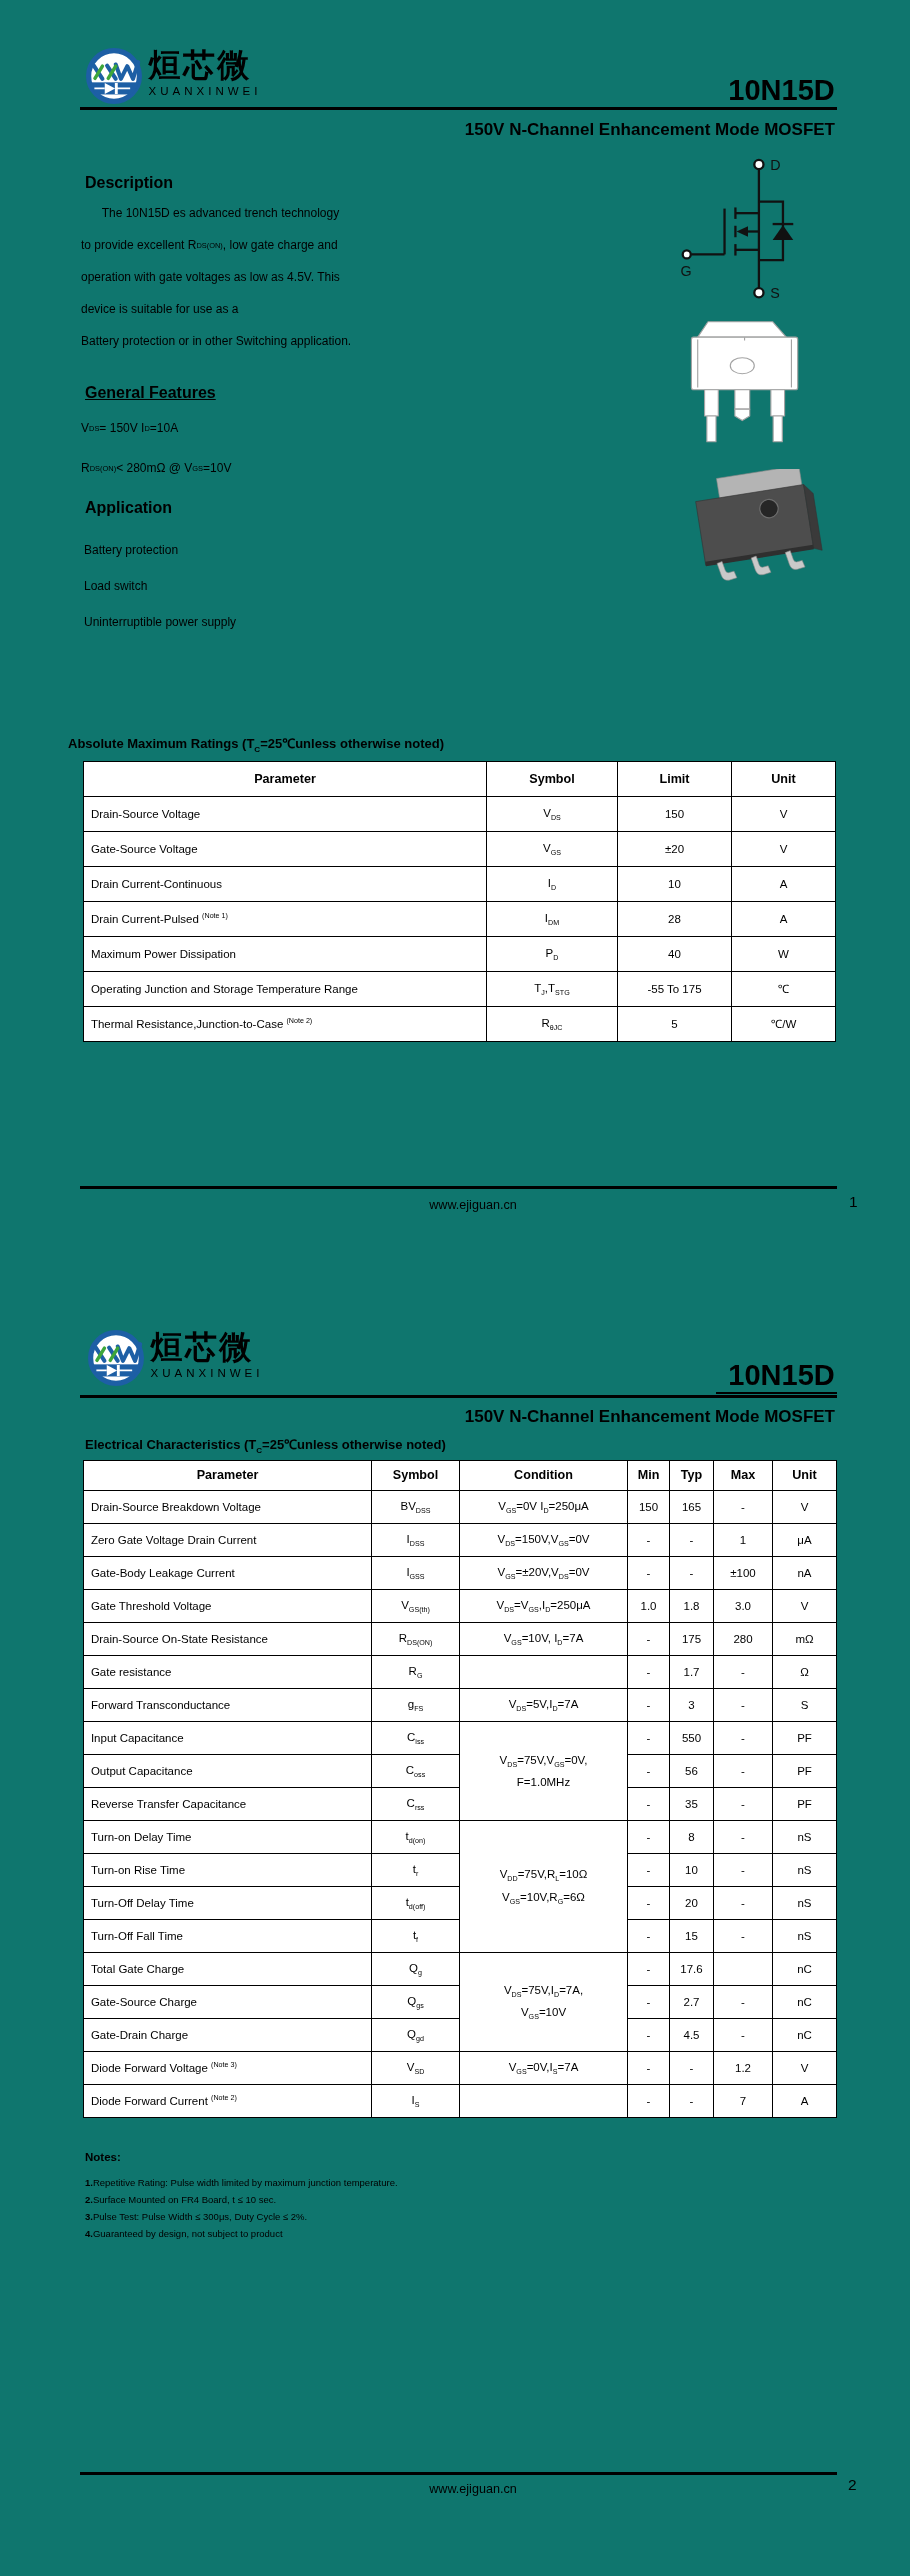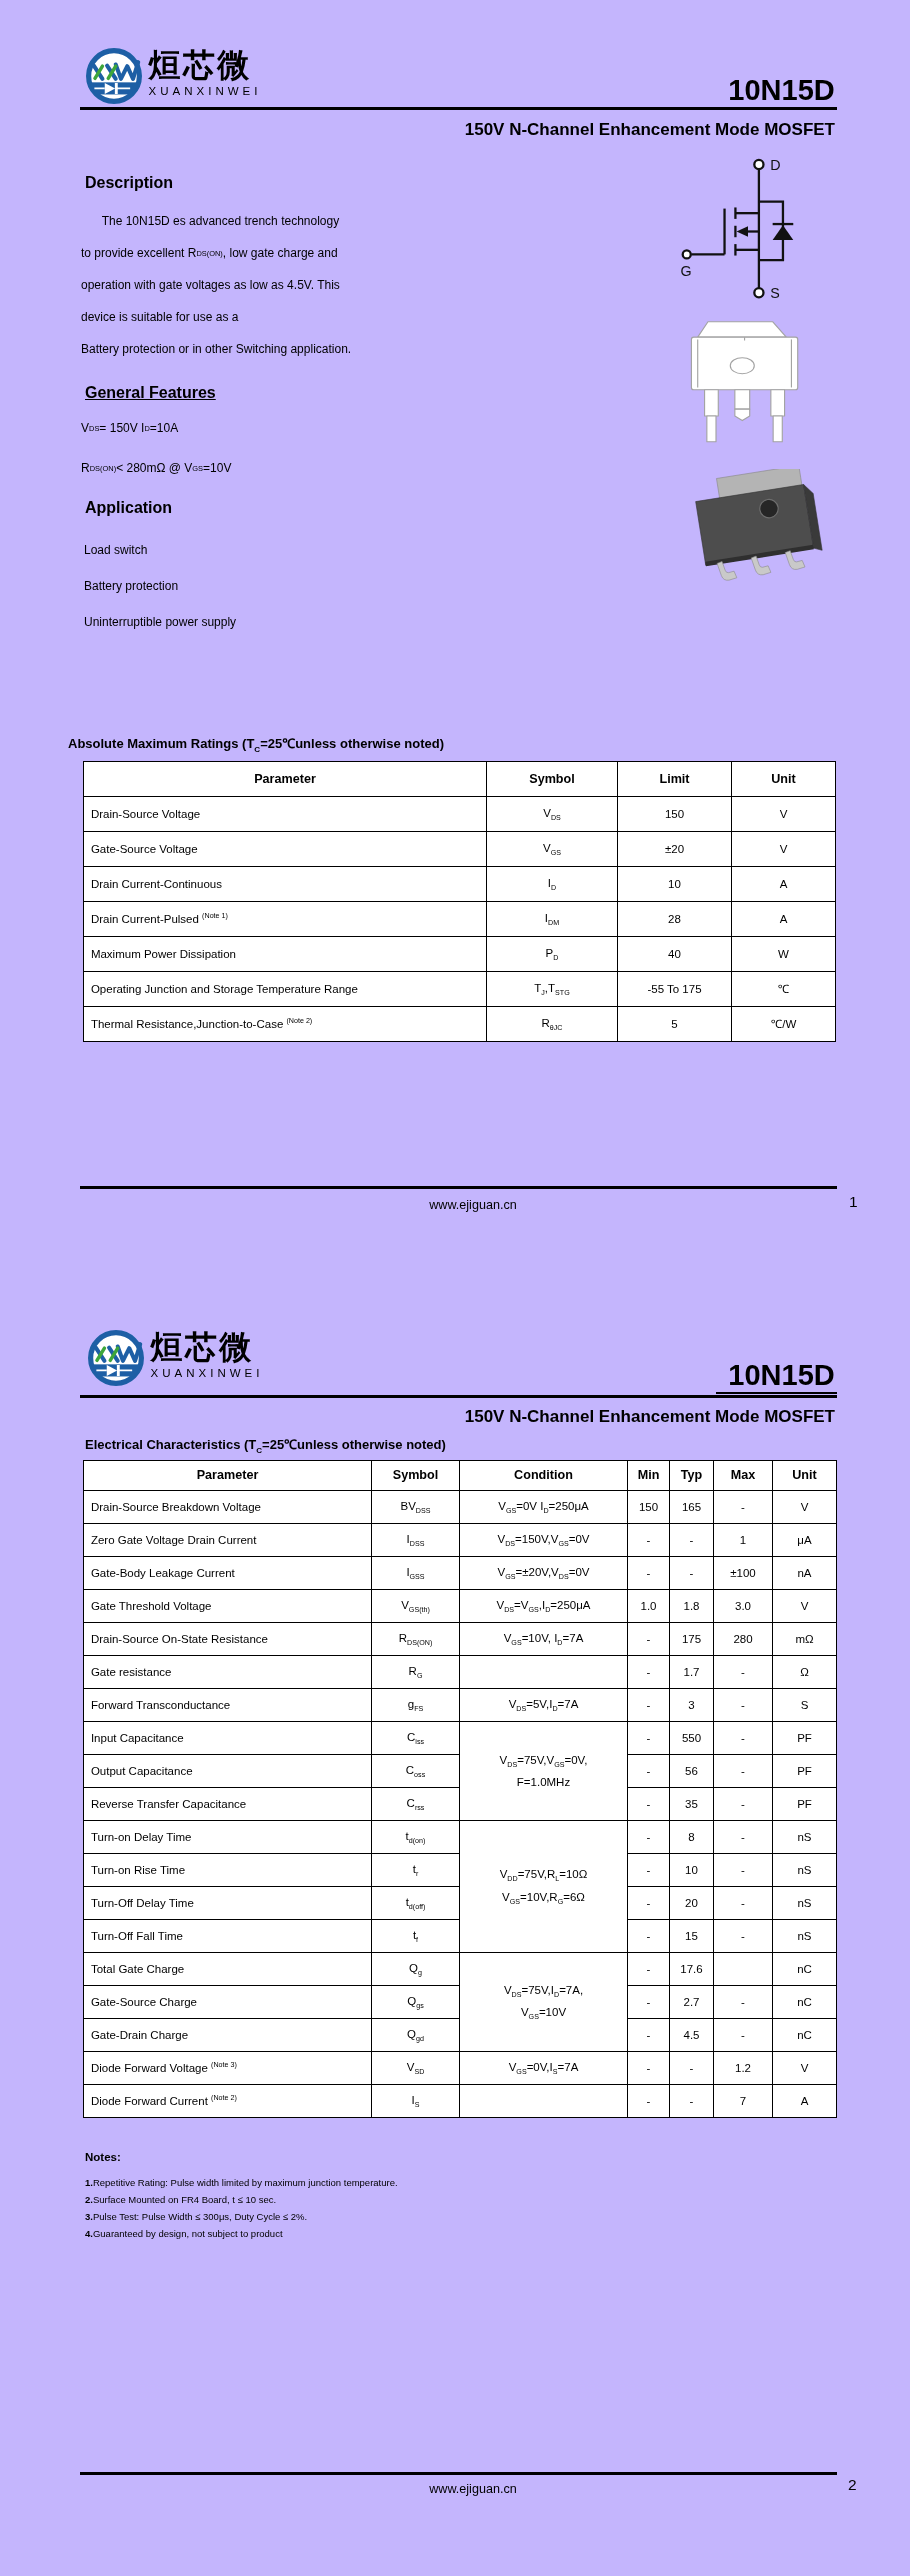--- a/index.html
+++ b/index.html
@@ -1,17 +1,17 @@
 <!DOCTYPE html>
 <html style="font-size:9.2px"><head>
 <meta charset="utf-8">
 <title>10N15D Datasheet</title>
 <style>
   html,body{margin:0;padding:0;background:#fff;}
-  .canvas{position:relative;width:910px;height:2576px;background:#c4b5fd;
+  .canvas{position:relative;width:910px;height:2576px;background:#0f766e;
           font-family:"Liberation Sans",sans-serif;color:#000;overflow:hidden;}
   .abs{position:absolute;}
   sub{font-size:0.62em;}
   sup{font-size:0.62em;vertical-align:super;}
 
   
   .brand{display:flex;align-items:flex-start;gap:4.6px;}
   .brand-text{display:flex;flex-direction:column;margin-top:3.4px;}
   .brand-cn{font-size:32px;font-weight:bold;line-height:1.05;letter-spacing:2.3px;}
   .brand-en{font-size:11.5px;letter-spacing:4px;margin-top:1.7px;}
@@ -81,38 +81,38 @@
         <div class="brand-cn">烜芯微</div>
         <div class="brand-en">XUANXINWEI</div>
       </div>
     </div>
 
     <div class="abs part-number" style="right:73px;top:76px;">10N15D</div>
     <div class="abs rule" style="left:80px;top:107px;width:757px;"></div>
     <div class="abs subtitle" style="right:75px;top:120px;">150V N-Channel Enhancement Mode MOSFET</div>
 
     <div class="abs sec-heading" style="left:85px;top:174px;">Description</div>
-    <div class="abs" style="left:81px;top:205px;width:436px;">
+    <div class="abs" style="left:81px;top:197px;width:436px;">
         <div class="desc-line">The 10N15D es advanced trench technology</div>
         <div class="desc-line">to provide excellent R<sub>DS(ON)</sub>, low gate charge and</div>
         <div class="desc-line">operation with gate voltages as low as 4.5V. This</div>
         <div class="desc-line">device is suitable for use as a</div>
         <div class="desc-line">Battery protection or in other Switching application.</div>
       </div>
 
     <div class="abs sec-heading" style="left:85px;top:384px;text-decoration:underline;">General Features</div>
     <div class="abs" style="left:81px;top:408px;width:436px;">
         <div class="feat-line">V<sub>DS</sub> = 150V  I<sub>D</sub> =10A</div>
         <div class="feat-line">R<sub>DS(ON)</sub> &lt; 280mΩ @ V<sub>GS</sub>=10V</div>
       </div>
 
     <div class="abs sec-heading" style="left:85px;top:499px;">Application</div>
     <div class="abs" style="left:84px;top:532px;width:436px;">
+        <div class="app-line">Battery protection</div>
         <div class="app-line">Load switch</div>
-        <div class="app-line">Battery protection</div>
         <div class="app-line">Uninterruptible power supply</div>
       </div>
 
     <svg class="abs" style="left:677px;top:154px;" width="126" height="155" viewBox="0 0 220 270">
       <g stroke="#111" stroke-width="4" fill="none">
         <circle cx="143" cy="18" r="8" fill="#fff"></circle>
         <line x1="143" y1="26" x2="143" y2="234"></line>
         <circle cx="143" cy="242" r="8" fill="#fff"></circle>
         <polyline points="143,83 185,83 185,185 143,185"></polyline>
         <line x1="102" y1="103" x2="143" y2="103"></line>

